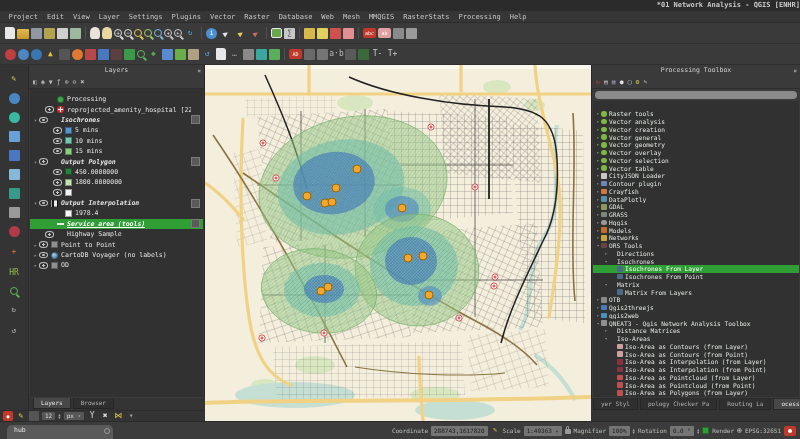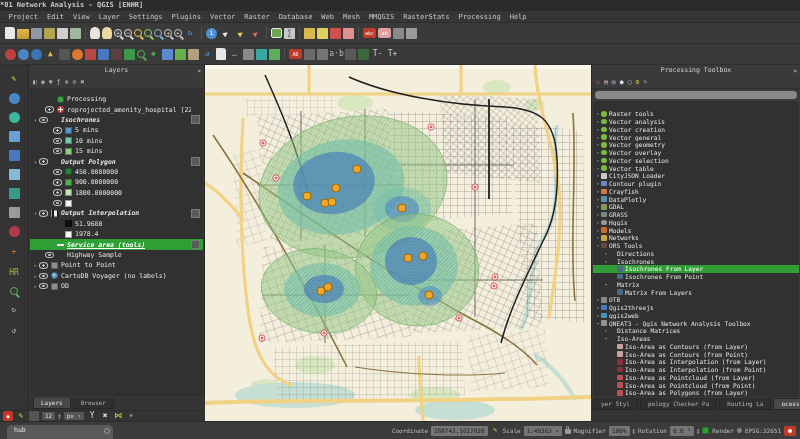--- a/index.html
+++ b/index.html
@@ -2,21 +2,21 @@
 <html><head>
 <meta charset="utf-8">
 <style>
   html,body{margin:0;padding:0}
   body{width:800px;height:439px;position:relative;background:#383838;overflow:hidden;
        font-family:"DejaVu Sans Mono",monospace;-webkit-font-smoothing:antialiased;cursor:default}
   .abs{position:absolute}
 
   
   #titlebar{left:0;top:0;width:800px;height:11px;background:#2b2b2b;color:#c9c9c9;
-            font-size:7px;font-weight:bold;line-height:11px;text-align:left}
+            font-size:7px;font-weight:bold;line-height:11px;text-align:right}
   #menubar{left:0;top:11px;width:800px;height:12px;background:#363636;display:flex;align-items:center;
            font-size:7px;color:#c6c6c6;padding-left:4px;border-bottom:1px solid #2c2c2c;box-sizing:border-box}
   .mi{padding:0 4.5px;white-space:nowrap}
   .tbrow{left:0;width:800px;height:21px;background:#3a3a3a;display:flex;align-items:center;
          gap:2px;padding-left:5px;border-bottom:1px solid #2e2e2e;box-sizing:border-box}
   #tb1{top:23px}#tb2{top:44px}
 
   
   .tbi{width:13px;height:13px;border-radius:2px;display:flex;align-items:center;justify-content:center;
        font-size:7px;line-height:1;color:#ddd;position:relative;flex:0 0 auto;box-sizing:border-box}
@@ -296,51 +296,37 @@
       <div class="lrow" style="padding-left: 16px;">
         <span class="exp"></span>
         <span class="eye" style="visibility: visible;"></span>
         <span class="sw sw-sq" style="background: rgb(39, 128, 59);"></span>
         <span class="lbl">450.0000000</span>
         <span class="ind" style="visibility: hidden;"></span>
       </div>
       <div class="lrow" style="padding-left: 16px;">
         <span class="exp"></span>
         <span class="eye" style="visibility: visible;"></span>
-        <span class="sw sw-sq" style="background: rgb(79, 174, 82);"></span>
-        <span class="lbl">900.0000000</span>
-        <span class="ind" style="visibility: hidden;"></span>
-      </div>
-      <div class="lrow" style="padding-left: 16px;">
-        <span class="exp"></span>
-        <span class="eye" style="visibility: visible;"></span>
         <span class="sw sw-sq" style="background: rgb(194, 227, 174);"></span>
         <span class="lbl">1800.0000000</span>
         <span class="ind" style="visibility: hidden;"></span>
       </div>
       <div class="lrow" style="padding-left: 16px;">
         <span class="exp"></span>
         <span class="eye" style="visibility: visible;"></span>
         <span class="sw sw-sq" style="background: rgb(242, 242, 242);"></span>
         <span class="lbl"></span>
         <span class="ind" style="visibility: hidden;"></span>
       </div>
       <div class="lrow grp" style="padding-left: 2px;">
         <span class="exp">▾</span>
         <span class="eye" style="visibility: visible;"></span>
         <span class="sw sw-interp"></span>
         <span class="lbl">Output Interpolation</span>
         <span class="ind"></span>
-      </div>
-      <div class="lrow" style="padding-left: 16px;">
-        <span class="exp"></span>
-        <span class="eye" style="visibility: hidden;"></span>
-        <span class="sw sw-sq" style="background: rgb(17, 17, 17);"></span>
-        <span class="lbl">51.9680</span>
-        <span class="ind" style="visibility: hidden;"></span>
       </div>
       <div class="lrow" style="padding-left: 16px;">
         <span class="exp"></span>
         <span class="eye" style="visibility: hidden;"></span>
         <span class="sw sw-sq" style="background: rgb(248, 248, 248);"></span>
         <span class="lbl">1978.4</span>
         <span class="ind" style="visibility: hidden;"></span>
       </div>
       <div class="lrow selected" style="padding-left: 8px;">
         <span class="exp"></span>

